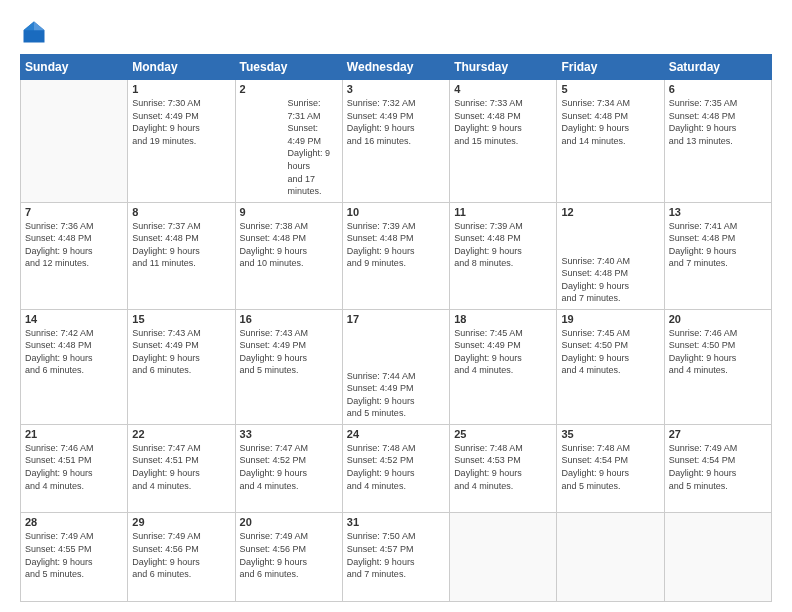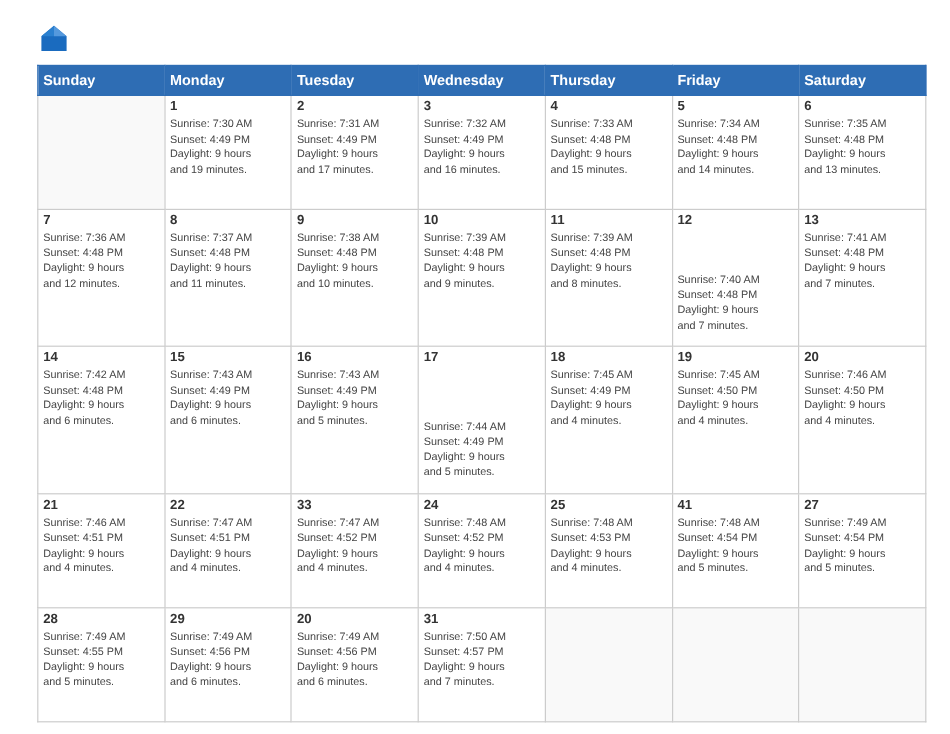--- a/index.html
+++ b/index.html
@@ -6,21 +6,21 @@
     body {
       width: 792px;
       height: 612px;
       font-family: Arial, sans-serif;
       background: #fff;
       overflow: hidden;
     }
     .page {
       width: 792px;
       height: 612px;
-      padding: 18px 20px 10px 31px;
+      padding: 18px 20px 10px 20px;
       display: flex;
       flex-direction: column;
     }
     .header {
       display: flex;
       justify-content: space-between;
       align-items: flex-start;
       margin-bottom: 8px;
     }
     .logo {
@@ -139,21 +139,21 @@
           <td class="empty"></td>
           <td>
             <span class="day-num">1</span>
             <div class="day-info" style="white-space: pre-line;">Sunrise: 7:30 AM
 Sunset: 4:49 PM
 Daylight: 9 hours
 and 19 minutes.</div>
           </td>
           <td>
             <span class="day-num">2</span>
-            <div class="day-info" style="white-space: pre-line;">Sunrise: 7:31 AM
+            <div class="day-info" style="white-space: pre-line; margin-left: 48px;">Sunrise: 7:31 AM
 Sunset: 4:49 PM
 Daylight: 9 hours
 and 17 minutes.</div>
           </td>
           <td>
             <span class="day-num">3</span>
             <div class="day-info" style="white-space: pre-line;">Sunrise: 7:32 AM
 Sunset: 4:49 PM
 Daylight: 9 hours
 and 16 minutes.</div>
@@ -312,21 +312,21 @@
 and 4 minutes.</div>
           </td>
           <td>
             <span class="day-num">25</span>
             <div class="day-info" style="white-space: pre-line;">Sunrise: 7:48 AM
 Sunset: 4:53 PM
 Daylight: 9 hours
 and 4 minutes.</div>
           </td>
           <td>
-            <span class="day-num">41</span>
+            <span class="day-num">35</span>
             <div class="day-info" style="white-space: pre-line;">Sunrise: 7:48 AM
 Sunset: 4:54 PM
 Daylight: 9 hours
 and 5 minutes.</div>
           </td>
           <td>
             <span class="day-num">27</span>
             <div class="day-info" style="white-space: pre-line;">Sunrise: 7:49 AM
 Sunset: 4:54 PM
 Daylight: 9 hours

